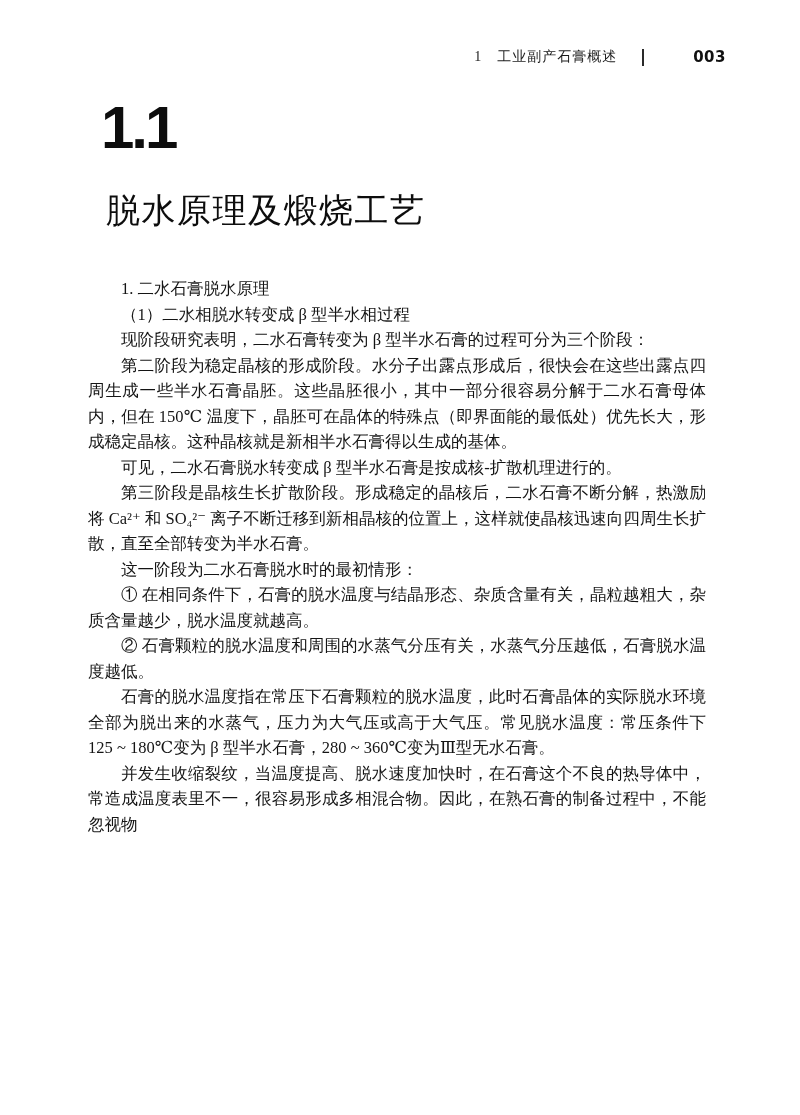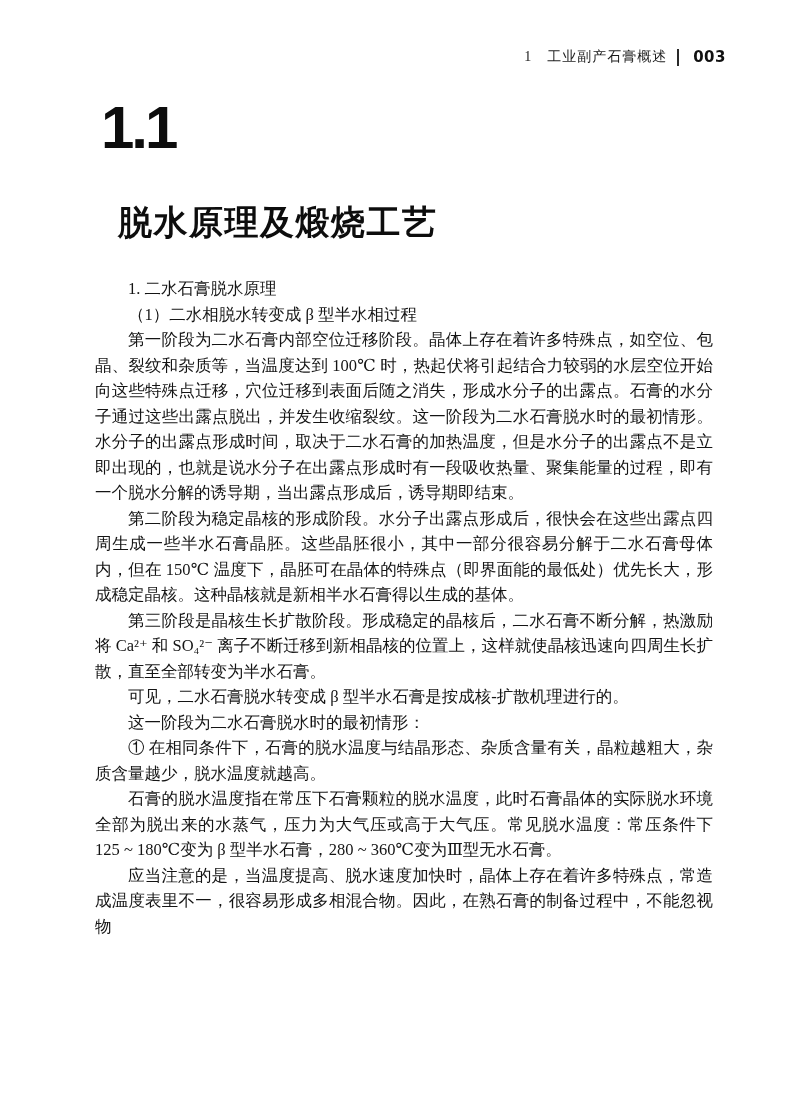--- a/index.html
+++ b/index.html
@@ -26,65 +26,66 @@
     font-family: "Liberation Serif", "DejaVu Serif", serif;
     font-size: 14px;
     color: #1a1a1a;
     white-space: nowrap;
   }
   .running-header .chap-num {
     margin-right: 16px;
   }
   .running-header .chap-title {
     letter-spacing: 1px;
-    margin-right: 4px;
+    margin-right: 19px;
   }
   .running-header .divider {
     width: 2px;
     height: 17px;
     background: #2a2a2a;
     margin: 0 14px 0 6px;
   }
   .running-header .page-num {
     font-family: "DejaVu Sans", "Liberation Sans", sans-serif;
     font-weight: 700;
     font-size: 15px;
     letter-spacing: 0.5px;
     color: #111;
+    margin-left: 35px;
   }
 
   
   .section-number {
     position: absolute;
     left: 101px;
     top: 98px;
     font-family: "Liberation Sans", "DejaVu Sans", sans-serif;
     font-weight: 900;
     font-size: 60px;
     line-height: 1;
     letter-spacing: -3px;
     color: #0d0d0d;
   }
   .section-title {
     position: absolute;
     left: 102px;
     top: 186px;
-    margin: 16px;
+    margin: 4px;
     font-family: "DejaVu Sans", "Liberation Sans", sans-serif;
-    font-weight: 700;
+    font-weight: 400;
     font-size: 34px;
     letter-spacing: 1.5px;
     line-height: 1.2;
     color: #0d0d0d;
   }
 
   
   .body-text {
     position: absolute;
-    left: 95px;
+    left: 88px;
     top: 276px;
     width: 618px;
     font-family: "Liberation Serif", "DejaVu Serif", serif;
     font-size: 16.5px;
     line-height: 25.5px;
     text-align: justify;
     color: #141414;
   }
   .body-text p {
     margin: 0;
@@ -103,23 +104,24 @@
     <span class="divider"></span>
     <span class="page-num">003</span>
   </header>
 
   <div class="section-number">1.1</div>
   <h1 class="section-title">脱水原理及煅烧工艺</h1>
 
   <main class="body-text">
     <p>1. 二水石膏脱水原理</p>
     <p>（1）二水相脱水转变成 β 型半水相过程</p>
-    <p>第一阶段为二水石膏内部空位迁移阶段。晶体上存在着许多特殊点，如空位、包晶、裂纹和杂质等，当温度达到 100℃ 时，热起伏将引起结合力较弱的水层空位开始向这些特殊点迁移，穴位迁移到表面后随之消失，形成水分子的出露点。石膏的水分子通过这些出露点脱出，并发生收缩裂纹。这一阶段为二水石膏脱水时的最初情形。水分子的出露点形成时间，取决于二水石膏的加热温度，但是水分子的出露点不是立即出现的，也就是说水分子在出露点形成时有一段吸收热量、聚集能量的过程，即有一个脱水分解的诱导期，当出露点形成后，诱导期即结束。</p>
+    <p>现阶段研究表明，二水石膏转变为 β 型半水石膏的过程可分为三个阶段：</p>
     <p>第二阶段为稳定晶核的形成阶段。水分子出露点形成后，很快会在这些出露点四周生成一些半水石膏晶胚。这些晶胚很小，其中一部分很容易分解于二水石膏母体内，但在 150℃ 温度下，晶胚可在晶体的特殊点（即界面能的最低处）优先长大，形成稳定晶核。这种晶核就是新相半水石膏得以生成的基体。</p>
+    <p>可见，二水石膏脱水转变成 β 型半水石膏是按成核-扩散机理进行的。</p>
     <p>第三阶段是晶核生长扩散阶段。形成稳定的晶核后，二水石膏不断分解，热激励将 Ca²⁺ 和 SO₄²⁻ 离子不断迁移到新相晶核的位置上，这样就使晶核迅速向四周生长扩散，直至全部转变为半水石膏。</p>
-    <p>可见，二水石膏脱水转变成 β 型半水石膏是按成核-扩散机理进行的。</p>
     <p>这一阶段为二水石膏脱水时的最初情形：</p>
     <p>① 在相同条件下，石膏的脱水温度与结晶形态、杂质含量有关，晶粒越粗大，杂质含量越少，脱水温度就越高。</p>
+    <p>② 石膏颗粒的脱水温度和周围的水蒸气分压有关，水蒸气分压越低，石膏脱水温度越低。</p>
     <p>石膏的脱水温度指在常压下石膏颗粒的脱水温度，此时石膏晶体的实际脱水环境全部为脱出来的水蒸气，压力为大气压或高于大气压。常见脱水温度：常压条件下 125 ~ 180℃变为 β 型半水石膏，280 ~ 360℃变为Ⅲ型无水石膏。</p>
-    <p>应当注意的是，当温度提高、脱水速度加快时，晶体上存在着许多特殊点，常造成温度表里不一，很容易形成多相混合物。因此，在熟石膏的制备过程中，不能忽视物</p>
+    <p>并发生收缩裂纹，当温度提高、脱水速度加快时，在石膏这个不良的热导体中，常造成温度表里不一，很容易形成多相混合物。因此，在熟石膏的制备过程中，不能忽视物</p>
   </main>
 
 </div>
 
 </body></html>

